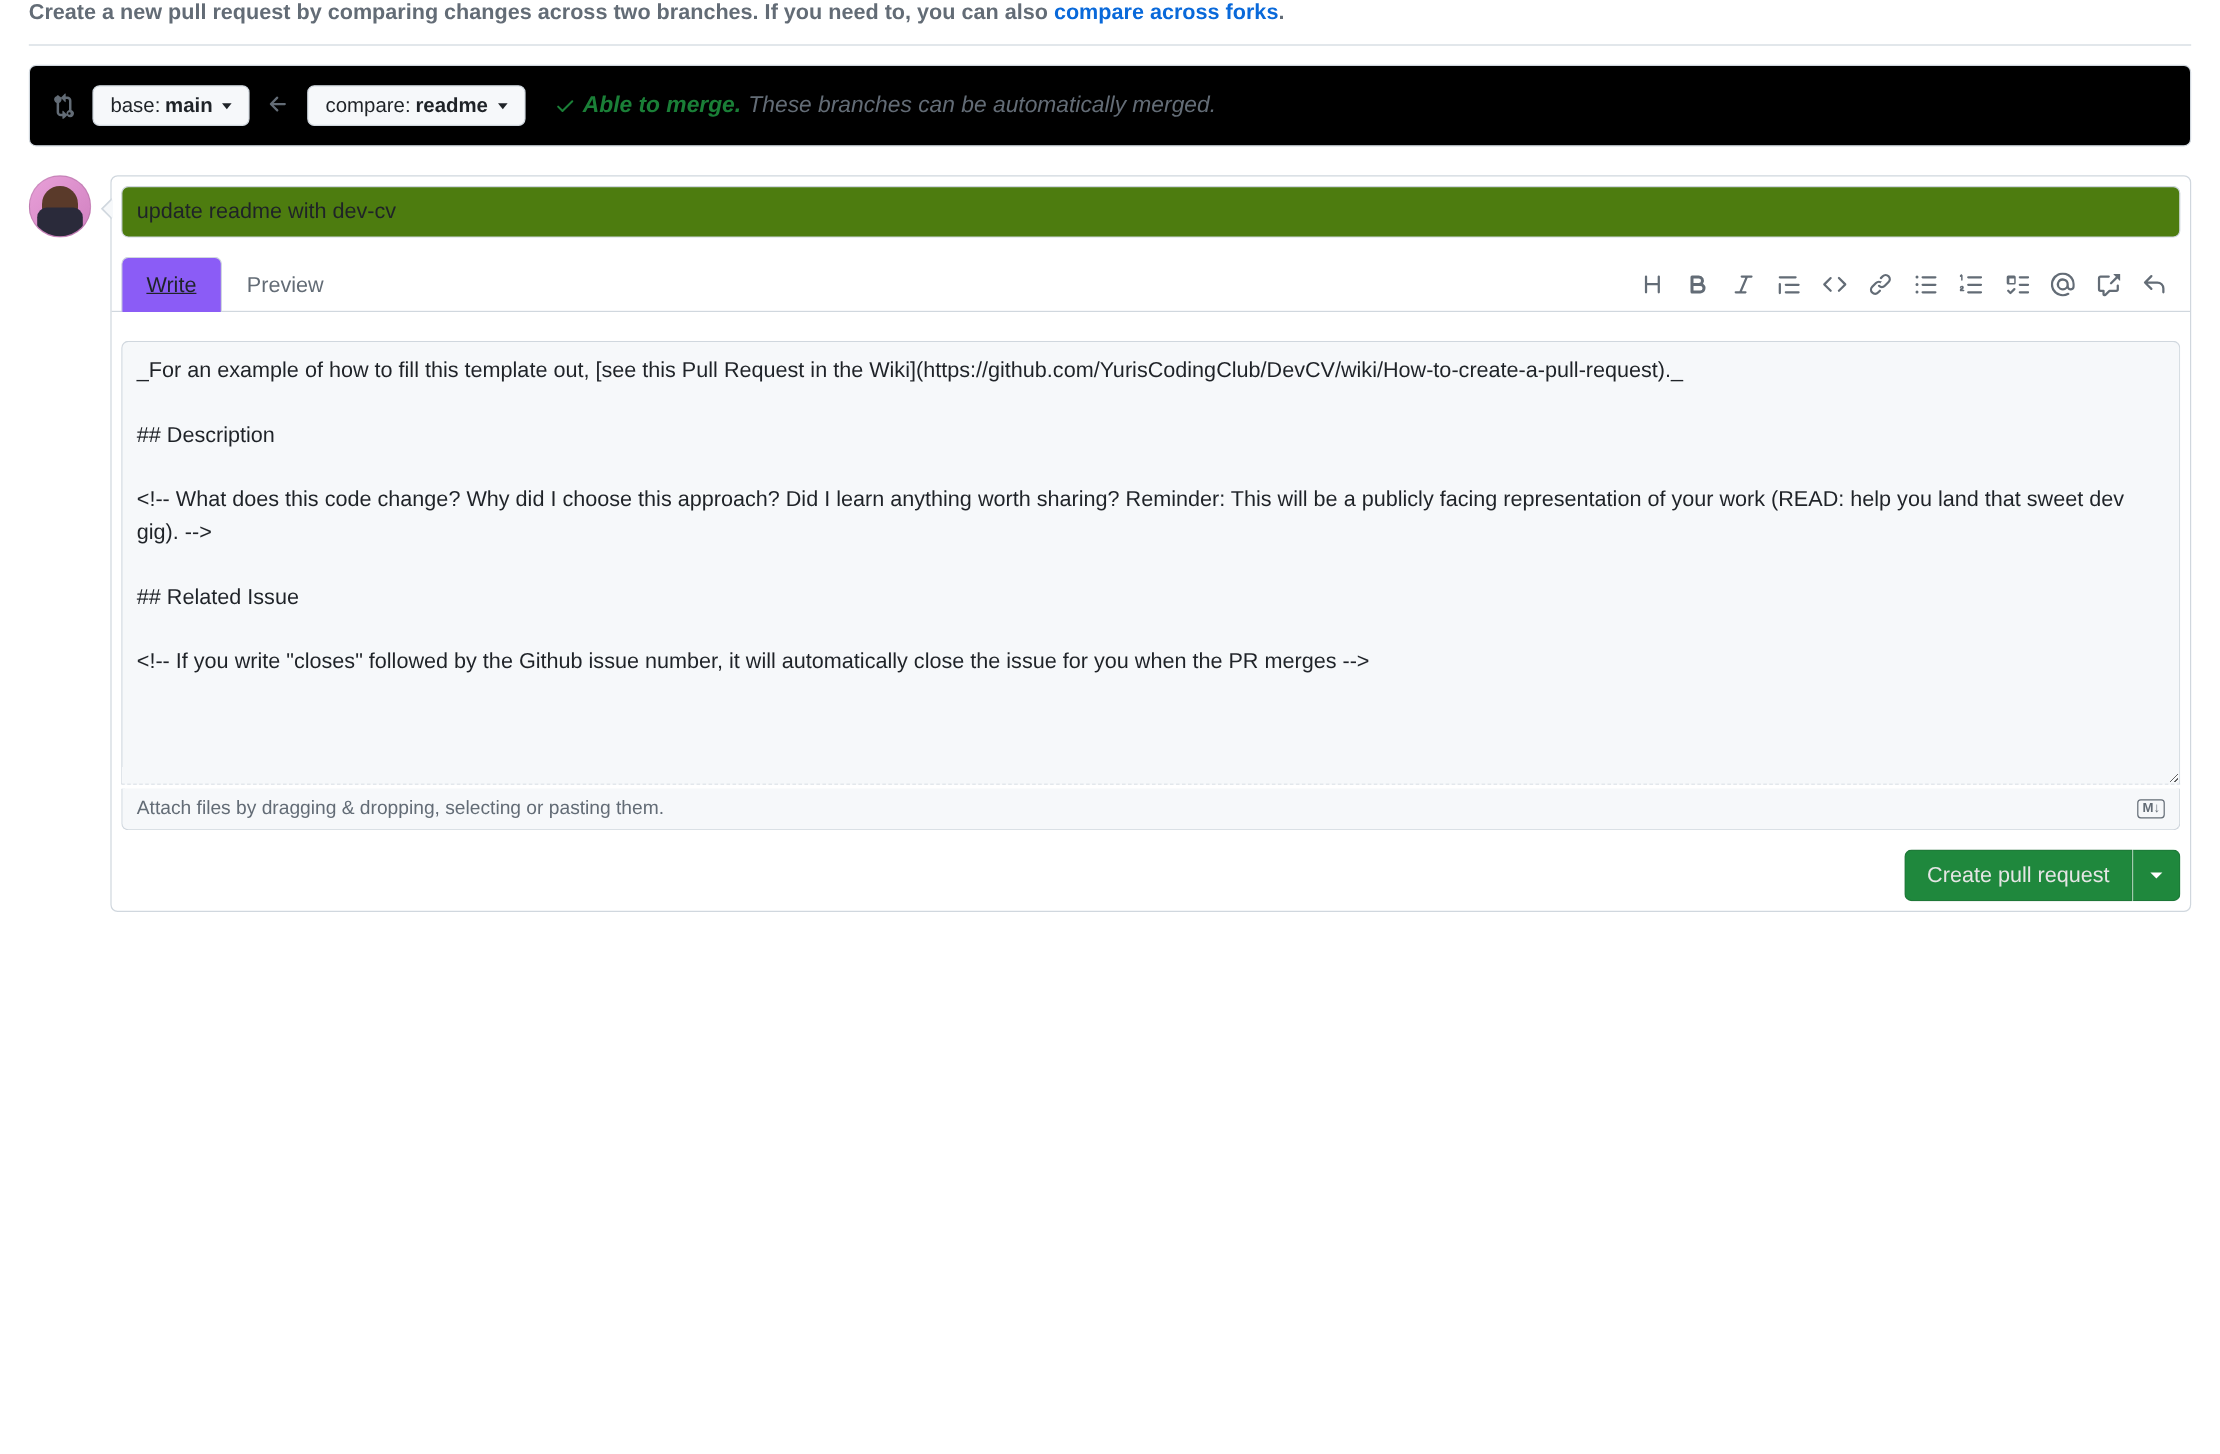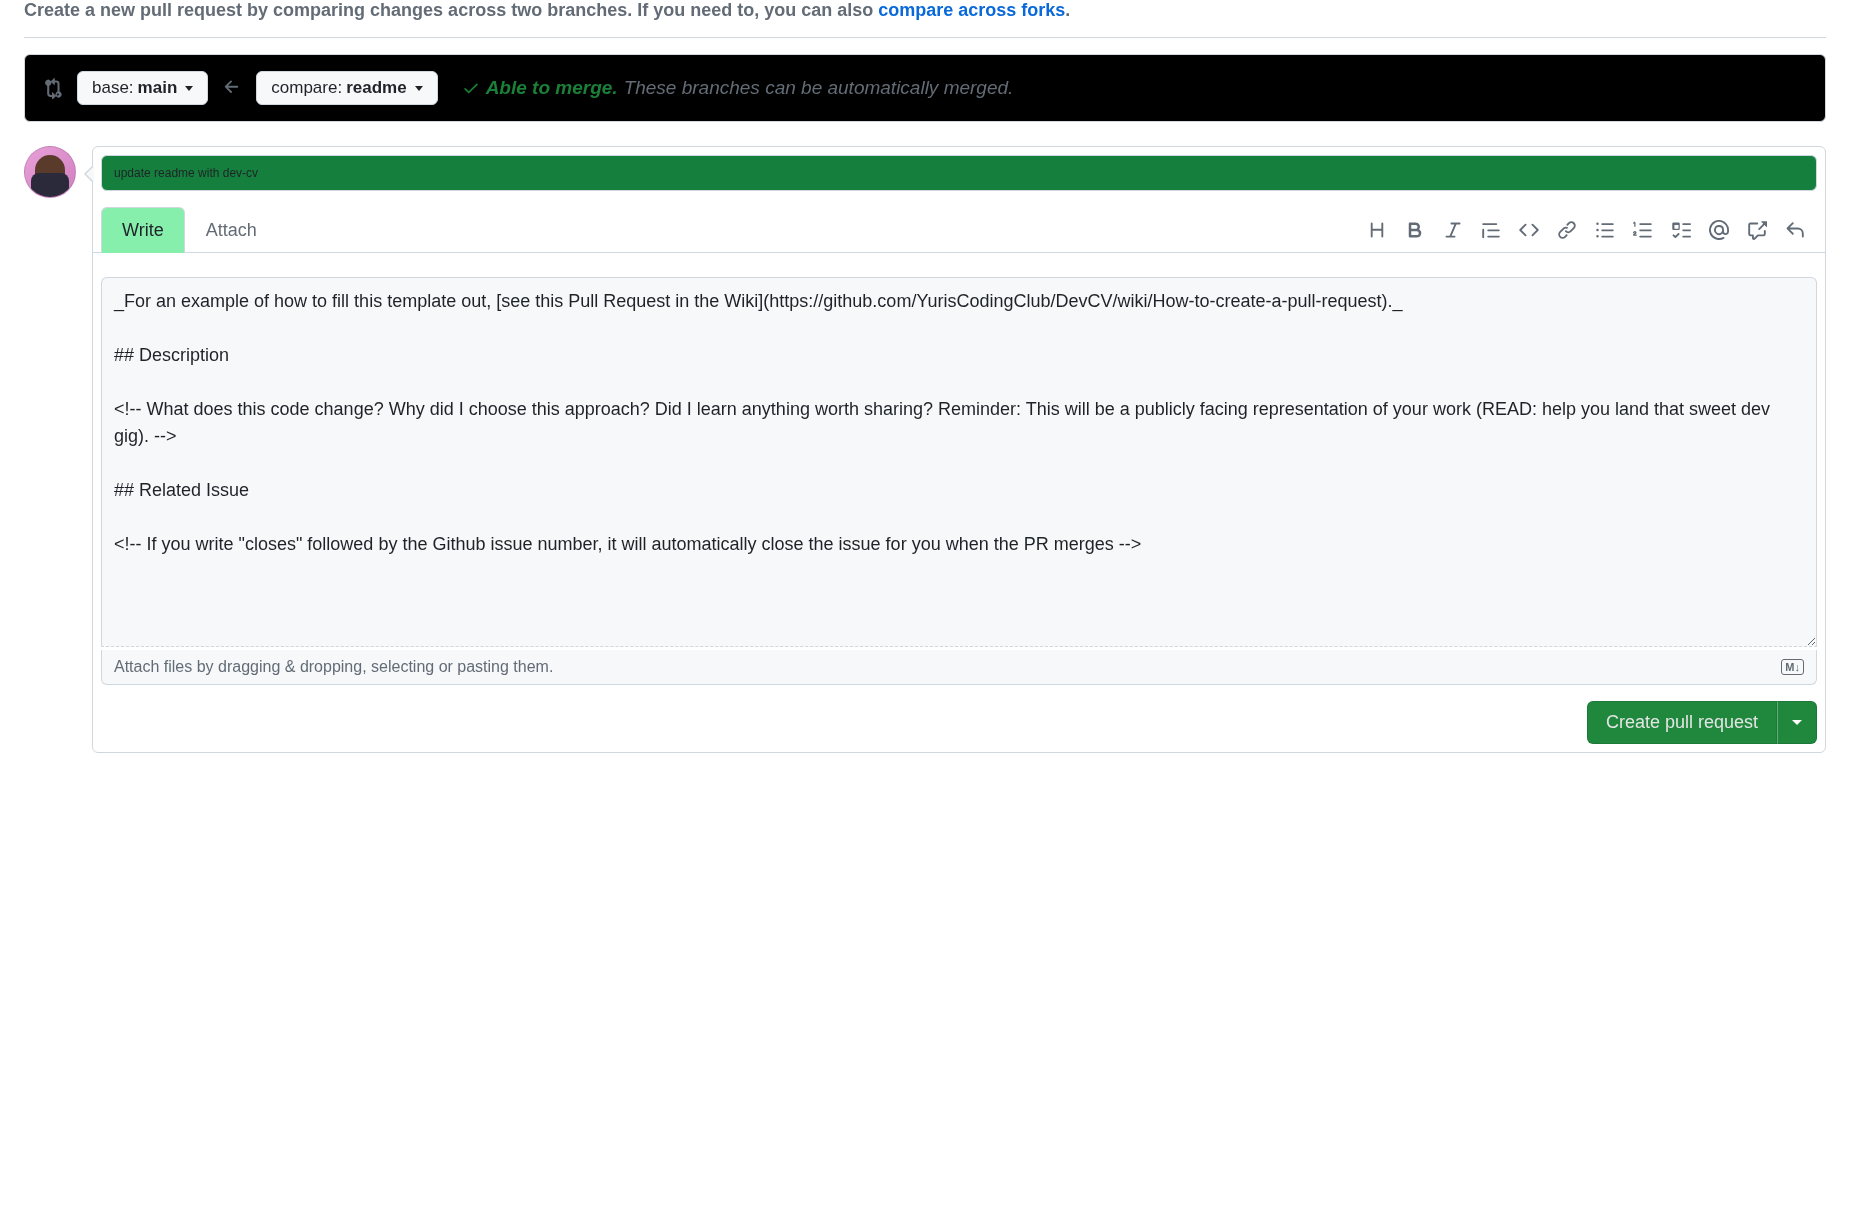--- a/index.html
+++ b/index.html
@@ -135,22 +135,22 @@
     top: 19px;
     width: 0; height: 0;
     border-top: 8px solid transparent;
     border-bottom: 8px solid transparent;
     border-right: 8px solid #f6f8fa;
   }
   .title-input {
     width: calc(100% - 16px);
     margin: 8px;
     padding: 10px 12px;
-    font-size: 12px;
-    background: #15803d;
+    font-size: 18px;
+    background: #4d7c0f;
     border: 1px solid #d0d7de;
     border-radius: 6px;
     color: #1f2328;
     font-family: inherit;
   }
   .tab-row {
     display: flex;
     align-items: center;
     padding: 0 8px;
     margin-top: 8px;
@@ -167,21 +167,22 @@
     color: #636c76;
     cursor: pointer;
     border: 1px solid transparent;
     border-bottom: none;
     border-top-left-radius: 6px;
     border-top-right-radius: 6px;
   }
   .tab.active {
     color: #1f2328;
     border-color: #d0d7de;
-    background: #86efac;
+    background: #8b5cf6;
+    text-decoration: underline;
   }
   .toolbar {
     margin-left: auto;
     display: flex;
     gap: 18px;
     padding: 8px 12px;
     color: #636c76;
   }
   .toolbar-btn {
     cursor: pointer;
@@ -306,21 +307,21 @@
 
   <div class="pr-body">
     <div class="avatar"></div>
 
     <div class="comment-box">
       <input class="title-input" type="text" value="update readme with dev-cv" style="">
 
       <div class="tab-row">
         <div class="tabs">
           <div class="tab active">Write</div>
-          <div class="tab">Attach</div>
+          <div class="tab">Preview</div>
         </div>
         <div class="toolbar">
           <span class="toolbar-btn">
               <svg width="20" height="20" viewBox="0 0 16 16" fill="#636c76">
                 <path d="M3.75 2a.75.75 0 0 1 .75.75V7h7V2.75a.75.75 0 0 1 1.5 0v10.5a.75.75 0 0 1-1.5 0V8.5h-7v4.75a.75.75 0 0 1-1.5 0V2.75A.75.75 0 0 1 3.75 2Z"></path>
               </svg>
             </span>
           <span class="toolbar-btn">
               <svg width="20" height="20" viewBox="0 0 16 16" fill="#636c76">
                 <path d="M4 2h4.5a3.501 3.501 0 0 1 2.852 5.53A3.499 3.499 0 0 1 9.5 14H4a1 1 0 0 1-1-1V3a1 1 0 0 1 1-1Zm1 7v3h4.5a1.5 1.5 0 0 0 0-3Zm3.5-2a1.5 1.5 0 0 0 0-3H5v3Z"></path>

